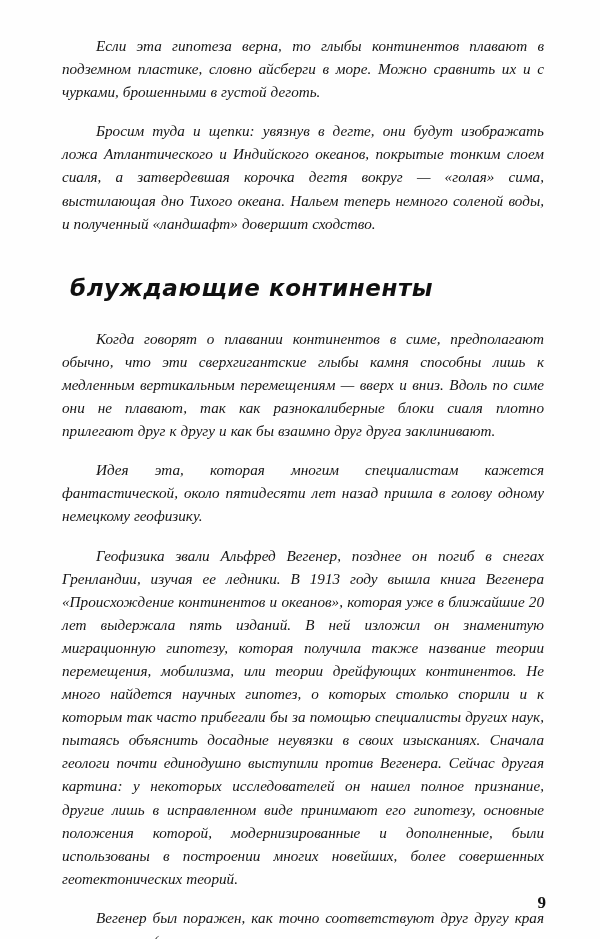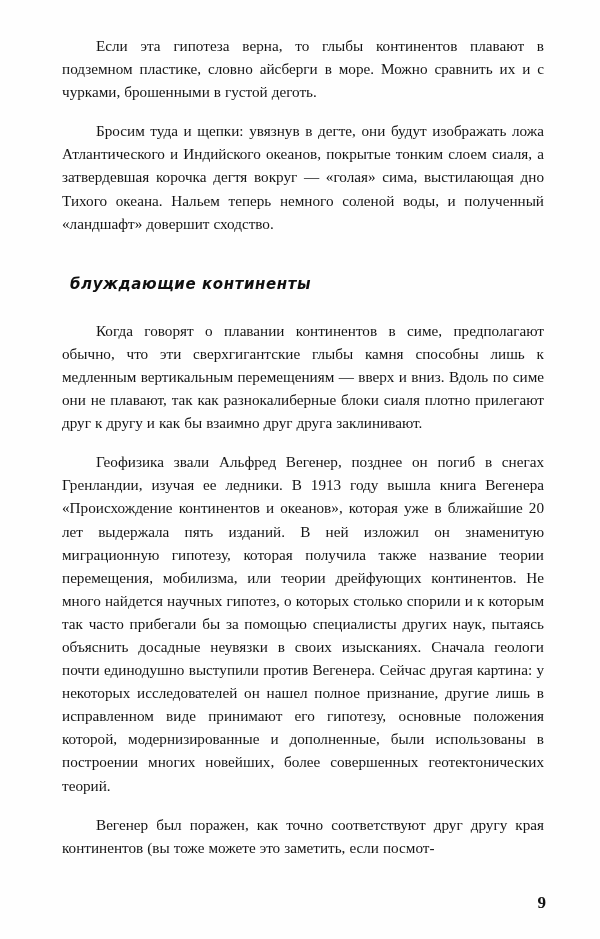--- a/index.html
+++ b/index.html
@@ -23,26 +23,27 @@
   }
   p.para {
     margin: 0;
     font-size: 15.2px;
     line-height: 23.1px;
     text-align: justify;
     text-indent: 34px;
     hyphens: manual;
     word-spacing: 0.2px;
     color: #141414;
+    font-style: italic;
   }
   .section-heading {
     font-family: "DejaVu Sans", sans-serif;
     font-style: italic;
     font-weight: 600;
-    font-size: 15px;
+    font-size: 23px;
     letter-spacing: 0.6px;
     color: #101010;
     margin: 40px 0 26px 0;
     padding-left: 8px;
   }
   .page-number {
     position: absolute;
     right: 54px;
     bottom: 26px;
     font-family: "Liberation Serif", serif;
@@ -61,18 +62,19 @@
 
   <div class="body-text-block">
     <p class="para">Если эта гипотеза верна, то глыбы континентов плавают в подземном пластике, словно айсберги в море. Можно сравнить их и с чурками, брошенными в густой деготь.</p>
     <p class="para">Бросим туда и щепки: увязнув в дегте, они будут изображать ложа Атлантического и Индийского океанов, покрытые тонким слоем сиаля, а затвердевшая корочка дегтя вокруг — «голая» сима, выстилающая дно Тихого океана. Нальем теперь немного соленой воды, и полученный «ландшафт» довершит сходство.</p>
   </div>
 
   <h2 class="section-heading">блуждающие континенты</h2>
 
   <div class="body-text-block">
     <p class="para">Когда говорят о плавании континентов в симе, предполагают обычно, что эти сверхгигантские глыбы камня способны лишь к медленным вертикальным перемещениям — вверх и вниз. Вдоль по симе они не плавают, так как разнокалиберные блоки сиаля плотно прилегают друг к другу и как бы взаимно друг друга заклинивают.</p>
+    <p class="para">Идея эта, которая многим специалистам кажется фантастической, около пятидесяти лет назад пришла в голову одному немецкому геофизику.</p>
     <p class="para">Геофизика звали Альфред Вегенер, позднее он погиб в снегах Гренландии, изучая ее ледники. В 1913 году вышла книга Вегенера «Происхождение континентов и океанов», которая уже в ближайшие 20 лет выдержала пять изданий. В ней изложил он знаменитую миграционную гипотезу, которая получила также название теории перемещения, мобилизма, или теории дрейфующих континентов. Не много найдется научных гипотез, о которых столько спорили и к которым так часто прибегали бы за помощью специалисты других наук, пытаясь объяснить досадные неувязки в своих изысканиях. Сначала геологи почти единодушно выступили против Вегенера. Сейчас другая картина: у некоторых исследователей он нашел полное признание, другие лишь в исправленном виде принимают его гипотезу, основные положения которой, модернизированные и дополненные, были использованы в построении многих новейших, более совершенных геотектонических теорий.</p>
     <p class="para">Вегенер был поражен, как точно соответствуют друг другу края континентов (вы тоже можете это заметить, если посмот-</p>
   </div>
 
   <div class="page-number">9</div>
 </div>
 
 </body></html>

